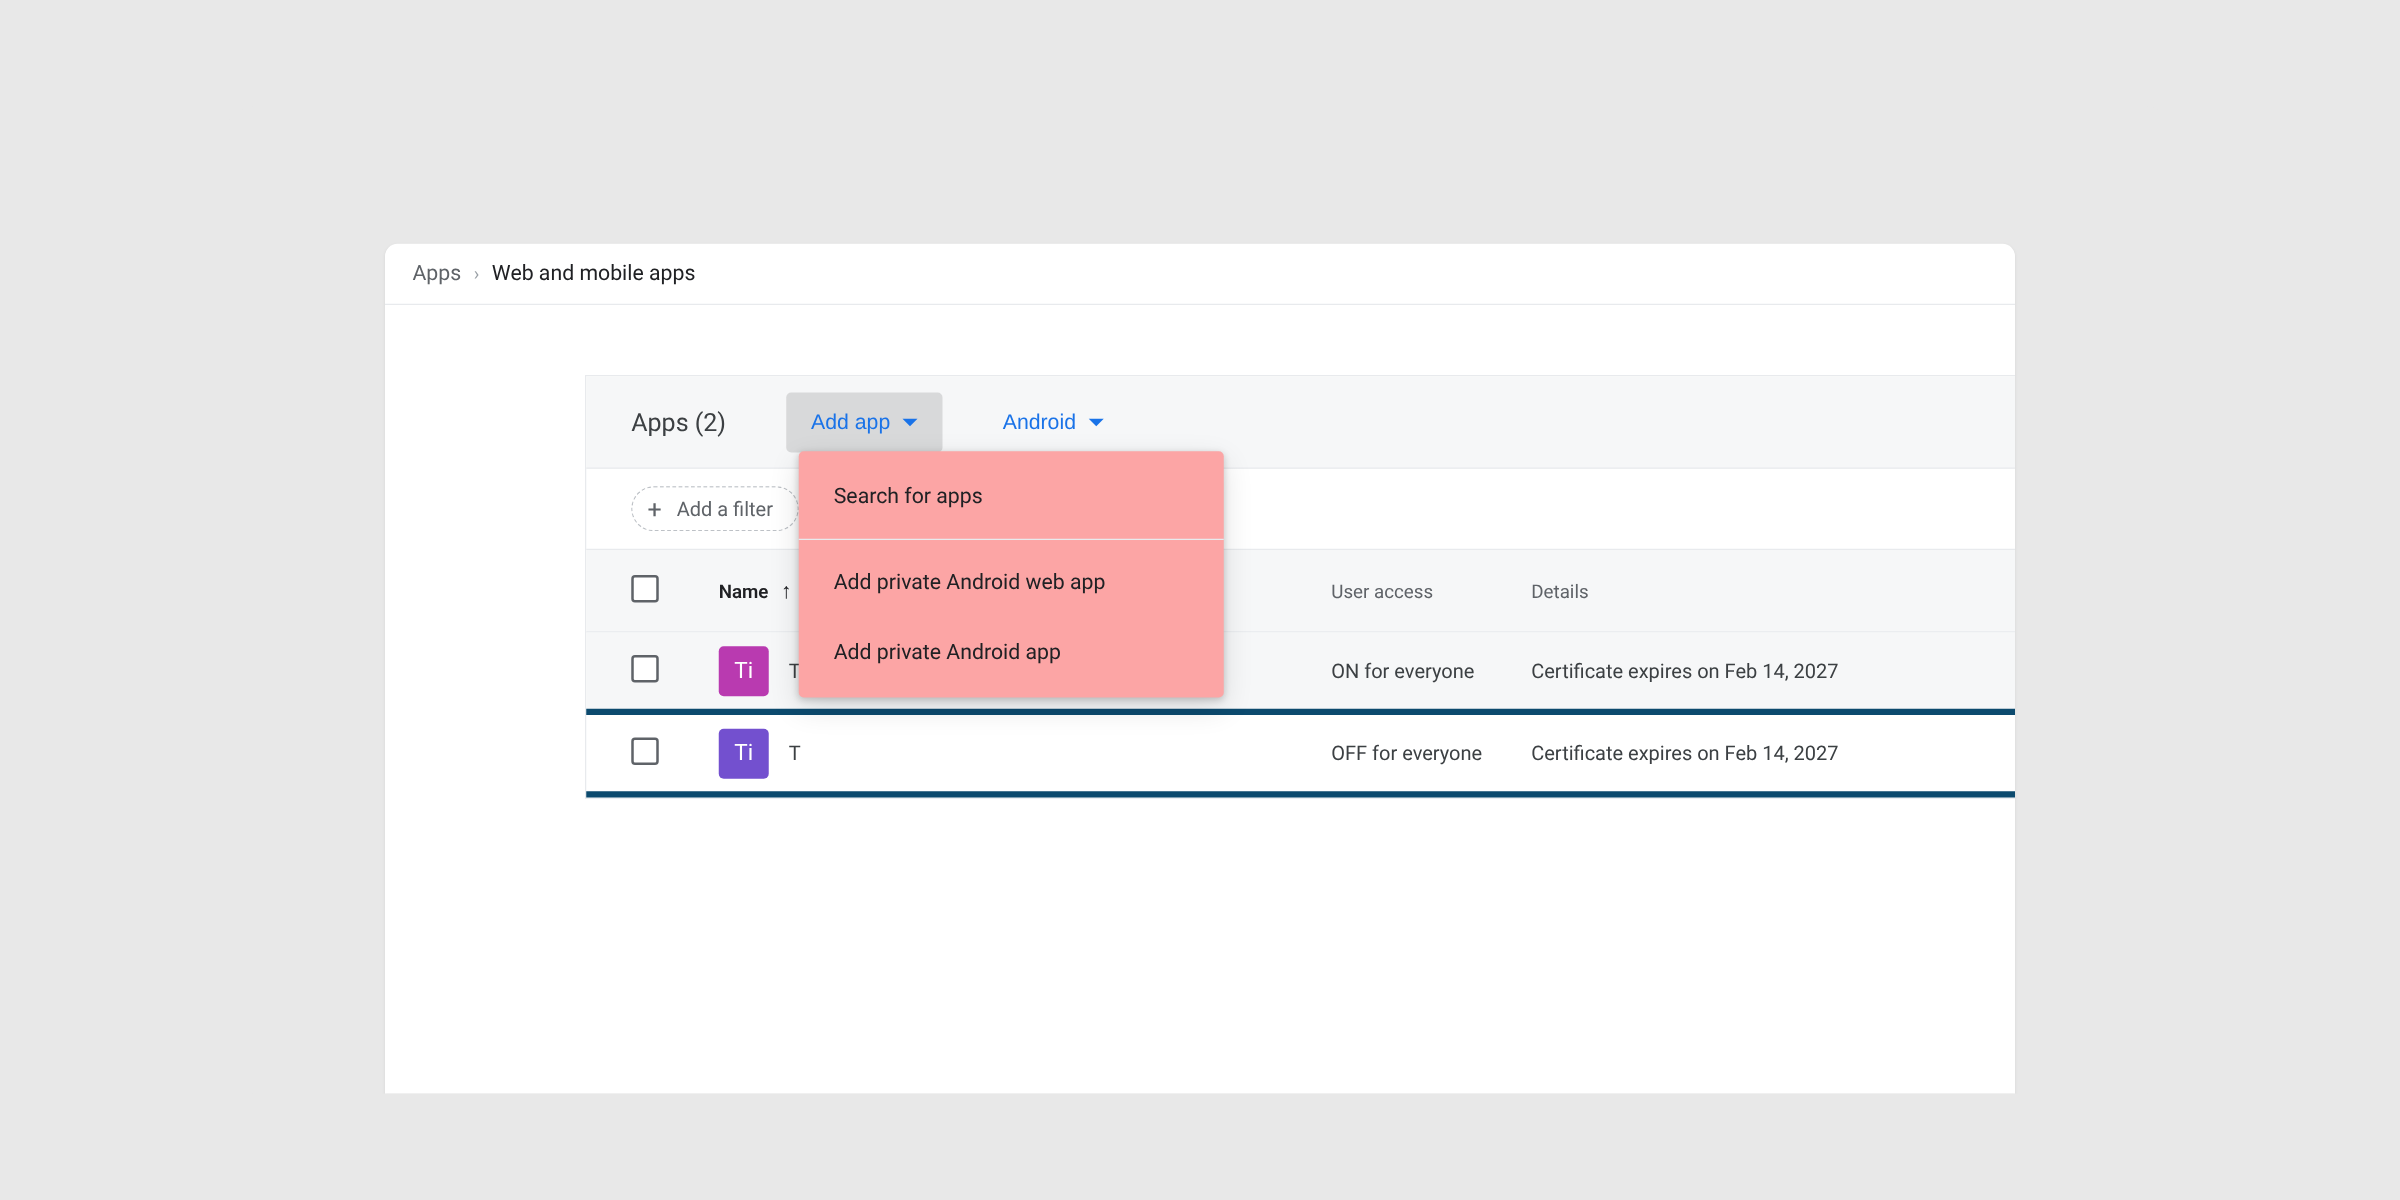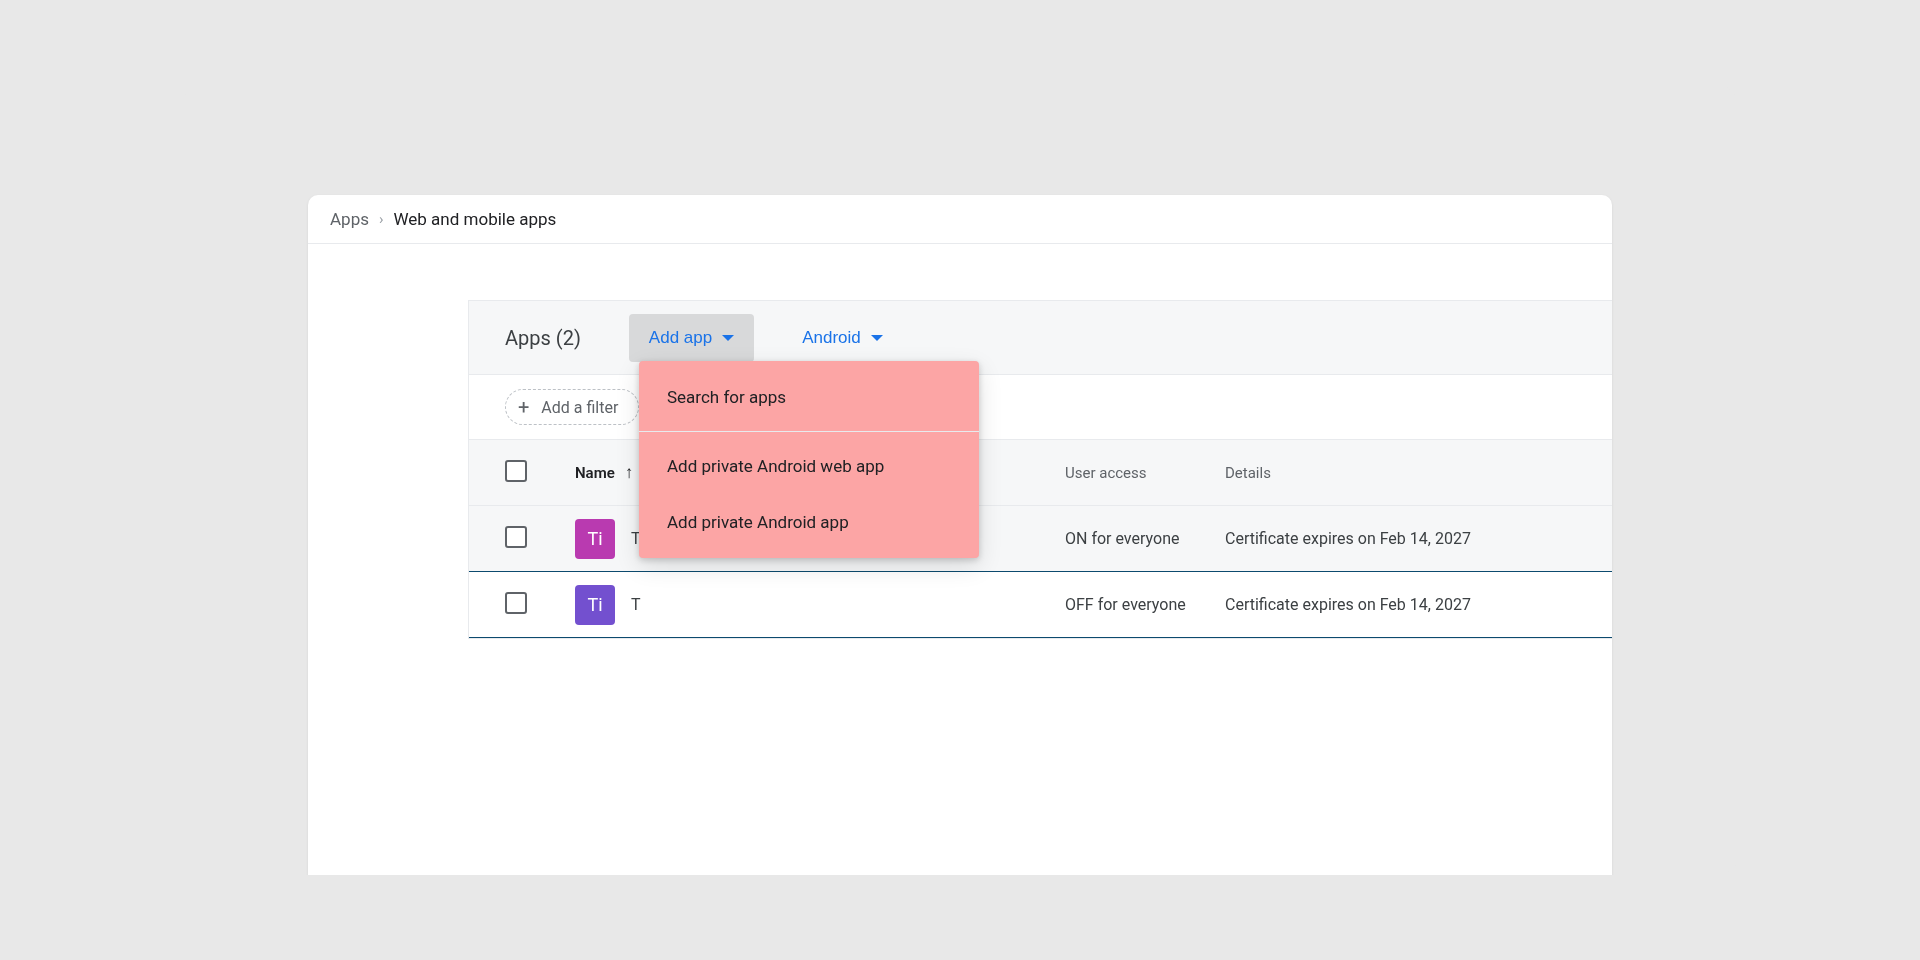--- a/index.html
+++ b/index.html
@@ -114,21 +114,21 @@
     }
     .table-header {
       background: #f6f7f8;
       border-bottom: 1px solid #e8eaed;
       font-size: 15px;
       color: #5f6368;
     }
     .th-name { display: flex; align-items: center; gap: 10px; font-weight: 600; color: #202124; }
     .sort-arrow { font-size: 17px; }
     .table-row {
-      border-bottom: 1px solid #0c4a6e;
+      border-bottom: 5px solid #0c4a6e;
       font-size: 16px;
       color: #3c4043;
     }
     .table-row.zebra { background: #f6f7f8; }
     .checkbox {
       width: 22px; height: 22px;
       border: 2px solid #5f6368;
       border-radius: 3px;
       background: #fff;
       display: inline-block;

